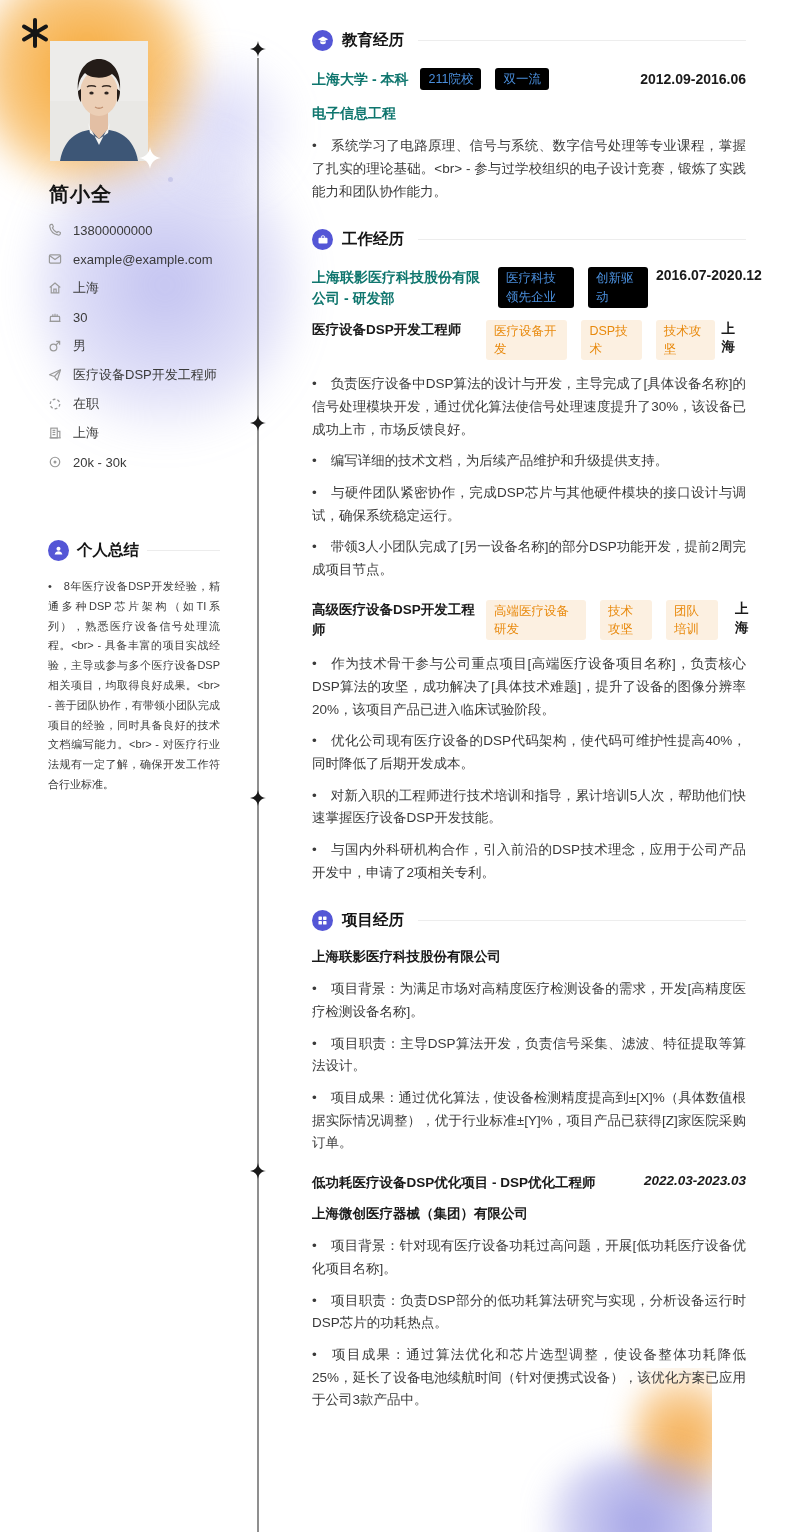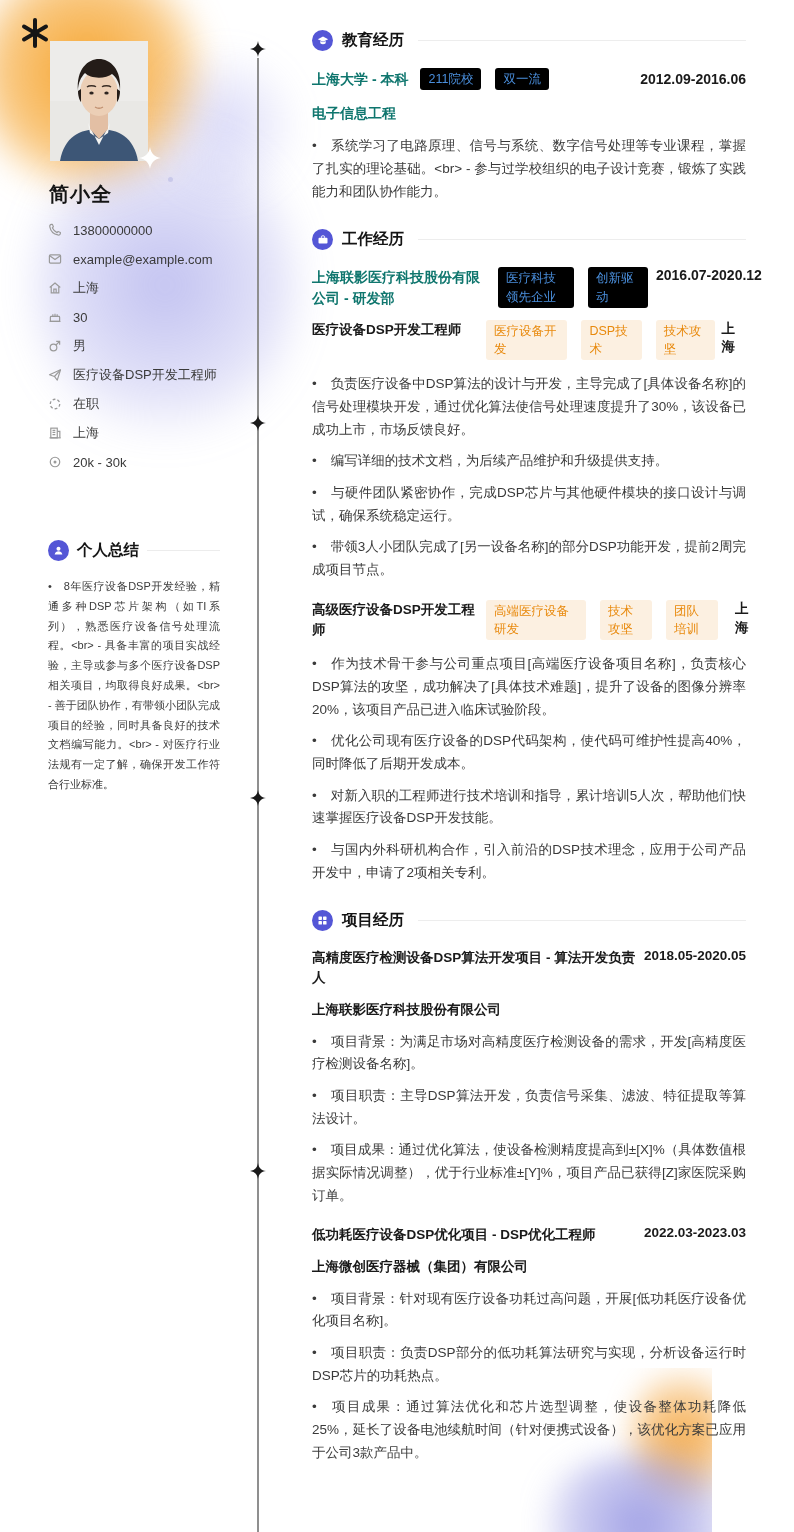--- a/index.html
+++ b/index.html
@@ -346,34 +346,30 @@
               <rect x="6.6" y="1.6" width="3.8" height="3.8" rx="0.7"></rect>
               <rect x="1.6" y="6.6" width="3.8" height="3.8" rx="0.7"></rect>
               <rect x="6.6" y="6.6" width="3.8" height="3.8" rx="0.7"></rect>
             </svg>
         </span>
         <span class="sec-title">项目经历</span>
         <span class="hline"></span>
       </div>
 
       <div class="project">
-        <div class="row proj-row">
-          <span class="proj-title">高精度医疗检测设备DSP算法开发项目 - 算法开发负责人</span>
-          <span class="date" style="font-size:13.5px;">2018.05-2020.05</span>
-        </div>
         <div class="proj-company">上海联影医疗科技股份有限公司</div>
         <div class="bullet">项目背景：为满足市场对高精度医疗检测设备的需求，开发[高精度医疗检测设备名称]。</div>
         <div class="bullet">项目职责：主导DSP算法开发，负责信号采集、滤波、特征提取等算法设计。</div>
         <div class="bullet">项目成果：通过优化算法，使设备检测精度提高到±[X]%（具体数值根据实际情况调整），优于行业标准±[Y]%，项目产品已获得[Z]家医院采购订单。</div>
       </div>
 
       <div class="project" style="margin-bottom:0;">
         <div class="row proj-row">
           <span class="proj-title">低功耗医疗设备DSP优化项目 - DSP优化工程师</span>
-          <span class="date" style="font-size:13.5px;">2022.03-2023.03</span>
+          <span class="date" style="font-size:13.5px;font-style:italic;">2022.03-2023.03</span>
         </div>
         <div class="proj-company">上海微创医疗器械（集团）有限公司</div>
         <div class="bullet">项目背景：针对现有医疗设备功耗过高问题，开展[低功耗医疗设备优化项目名称]。</div>
         <div class="bullet">项目职责：负责DSP部分的低功耗算法研究与实现，分析设备运行时DSP芯片的功耗热点。</div>
         <div class="bullet">项目成果：通过算法优化和芯片选型调整，使设备整体功耗降低25%，延长了设备电池续航时间（针对便携式设备），该优化方案已应用于公司3款产品中。</div>
       </div>
     </div>
 
   </div>
 </div>

